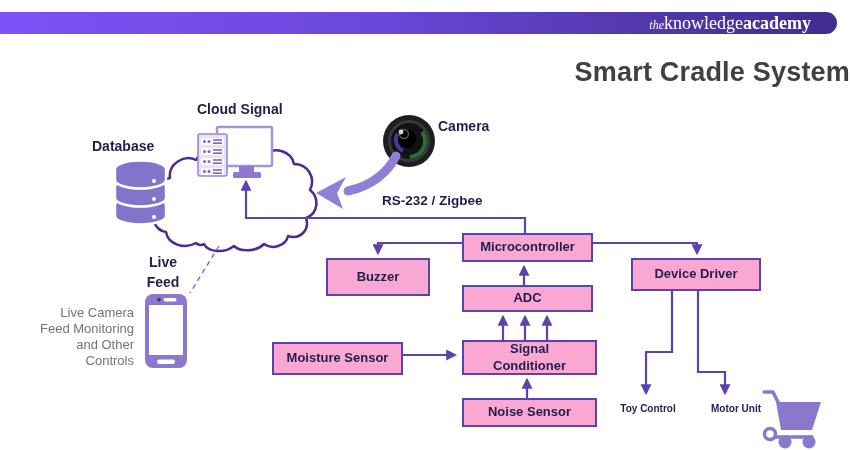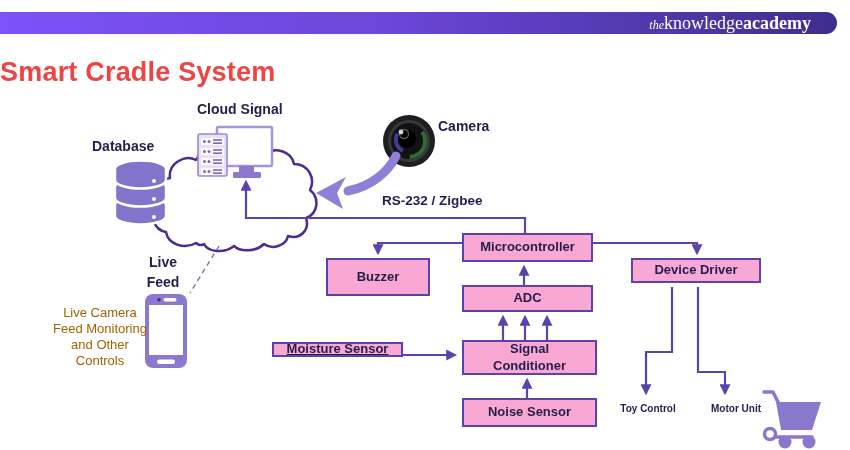--- a/index.html
+++ b/index.html
@@ -14,27 +14,27 @@
     background:linear-gradient(90deg,#7d52f7 0%,#6b47da 45%,#402d8d 100%);
     border-radius:0 16px 16px 0;
     display:flex;align-items:center;justify-content:flex-end;padding-right:26px;box-sizing:border-box;
   }
   .logo{color:#fff;font-family:"Liberation Serif","DejaVu Serif",serif;white-space:nowrap;line-height:1;}
   .logo .l-the{font-style:italic;font-size:12px;}
   .logo .l-know{font-size:18px;}
   .logo .l-acad{font-size:18px;font-weight:700;}
   
   .page-title{
-    left:0;top:57px;width:850px;text-align:left;
-    font-size:27px;font-weight:700;color:#ef4444;letter-spacing:.2px;
+    left:0;top:57px;width:850px;text-align:right;
+    font-size:27px;font-weight:700;color:#404040;letter-spacing:.2px;
   }
   
   .lbl{font-size:14px;font-weight:600;color:#221d4a;white-space:nowrap;}
   .lbl-sm{font-size:10px;font-weight:600;color:#221d4a;text-align:center;line-height:1.45;}
-  .note{font-size:13px;font-weight:500;color:#a16207;text-align:center;line-height:1.22;margin-left:16px;}
+  .note{font-size:13px;font-weight:500;color:#737373;text-align:right;line-height:1.22;}
   
   .dbox{
     box-sizing:border-box;background:#f9a8d4;border:2px solid #5a43ad;
     display:flex;align-items:center;justify-content:center;text-align:center;
     font-size:13px;font-weight:600;color:#221d4a;line-height:1.25;
   }
   .wrap-narrow{display:inline-block;width:100px;}
   svg{position:absolute;left:0;top:0;}
 </style>
 </head>
@@ -171,26 +171,26 @@
 
   <div class="abs dbox" style="left:462px;top:233px;width:131px;height:29px;">
     <span>Microcontroller</span>
   </div>
   <div class="abs dbox" style="left:462px;top:285px;width:131px;height:27px;">
     <span>ADC</span>
   </div>
   <div class="abs dbox" style="left:326px;top:258px;width:104px;height:38px;">
     <span>Buzzer</span>
   </div>
-  <div class="abs dbox" style="left:631px;top:258px;width:130px;height:25px;">
+  <div class="abs dbox" style="left:631px;top:258px;width:130px;height:33px;">
     <span>Device Driver</span>
   </div>
   <div class="abs dbox" style="left:462px;top:340px;width:135px;height:35px;">
     <span class="wrap-narrow">Signal Conditioner</span>
   </div>
-  <div class="abs dbox" style="left:272px;top:342px;width:131px;height:15px;text-decoration:underline;">
+  <div class="abs dbox" style="left:272px;top:342px;width:131px;height:33px;">
     <span>Moisture Sensor</span>
   </div>
   <div class="abs dbox" style="left:462px;top:398px;width:135px;height:29px;">
     <span>Noise Sensor</span>
   </div>
 
 </div>
 
 </body></html>

